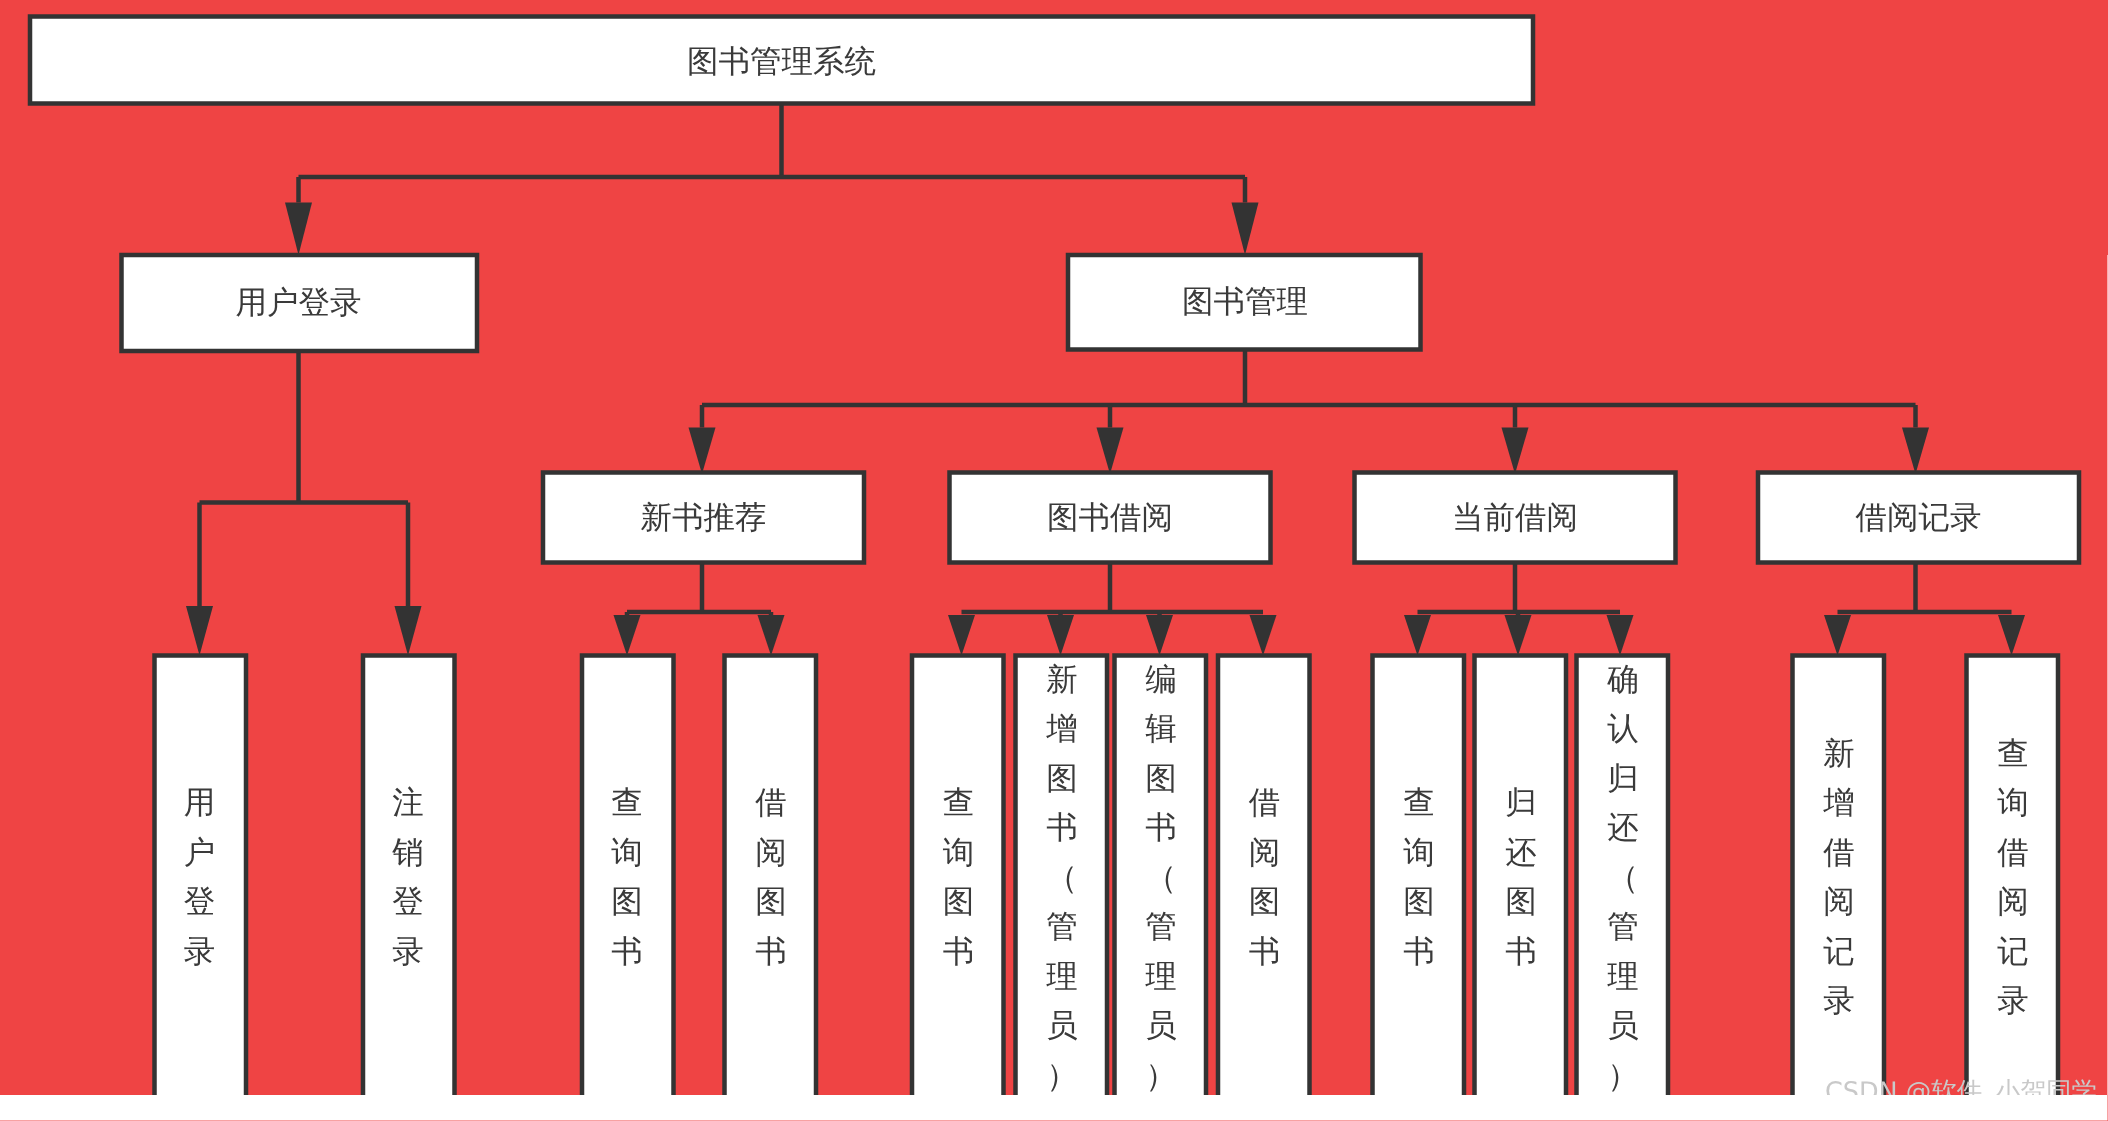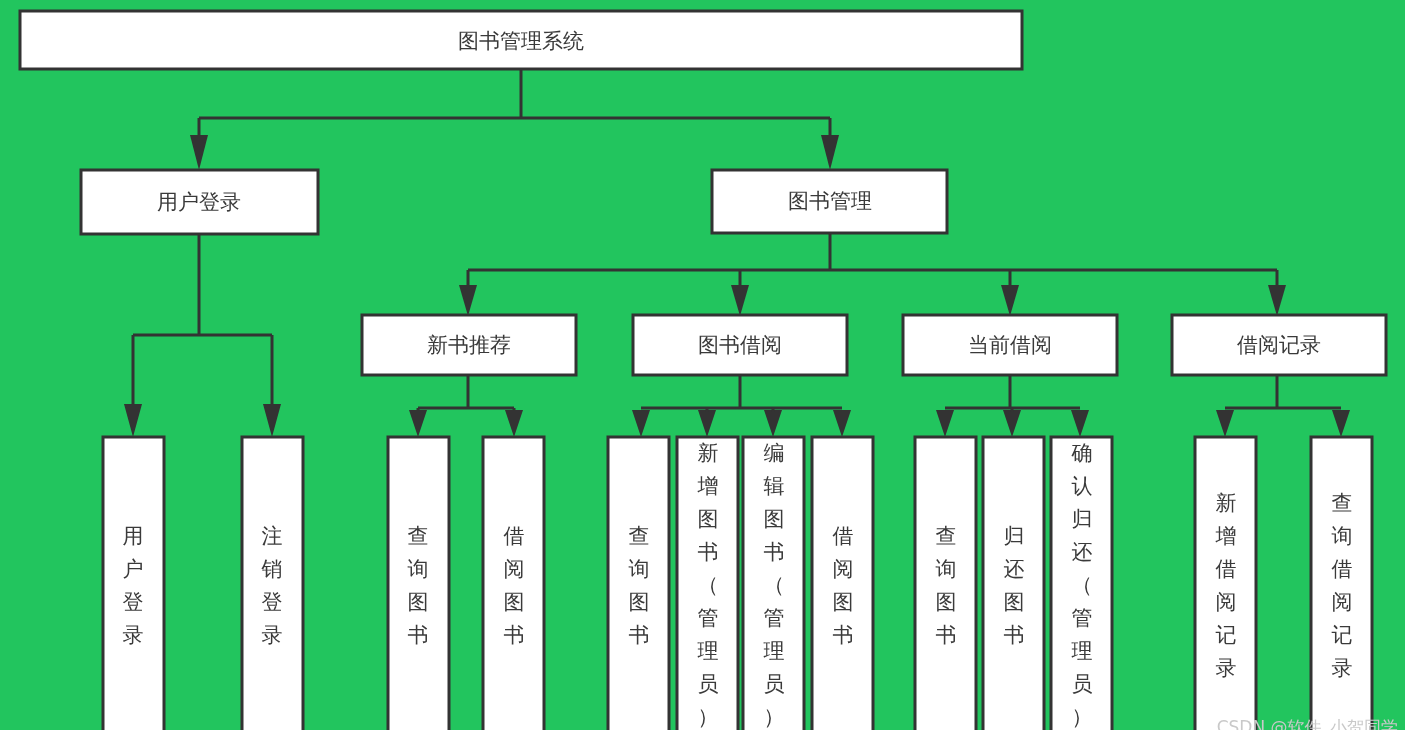--- a/index.html
+++ b/index.html
@@ -8,21 +8,21 @@
     padding: 0;
     background: #ffffff;
   }
   body {
     font-family: "DejaVu Sans", "Liberation Sans", sans-serif;
   }
   #diagram-root {
     position: relative;
     width: 1405px;
     height: 730px;
-    background: #22c55e;
+    background: #ef4444;
     overflow: hidden;
     text-decoration: underline;
   }
   svg.diagram-canvas {
     position: absolute;
     left: 0;
     top: 0;
     width: 1405px;
     height: 747px;
     display: block;

